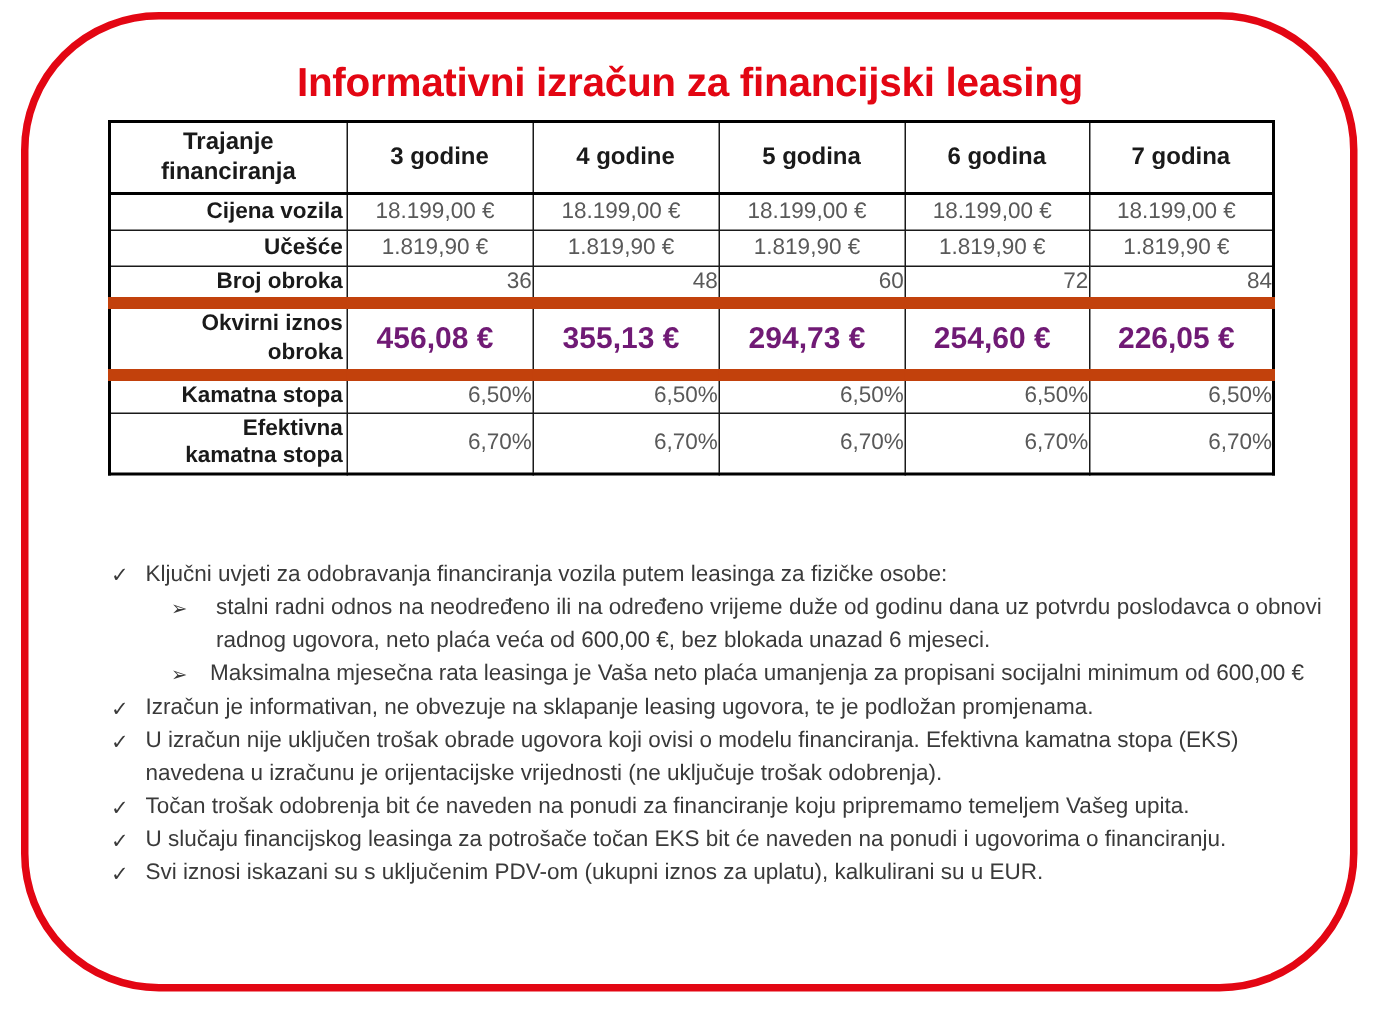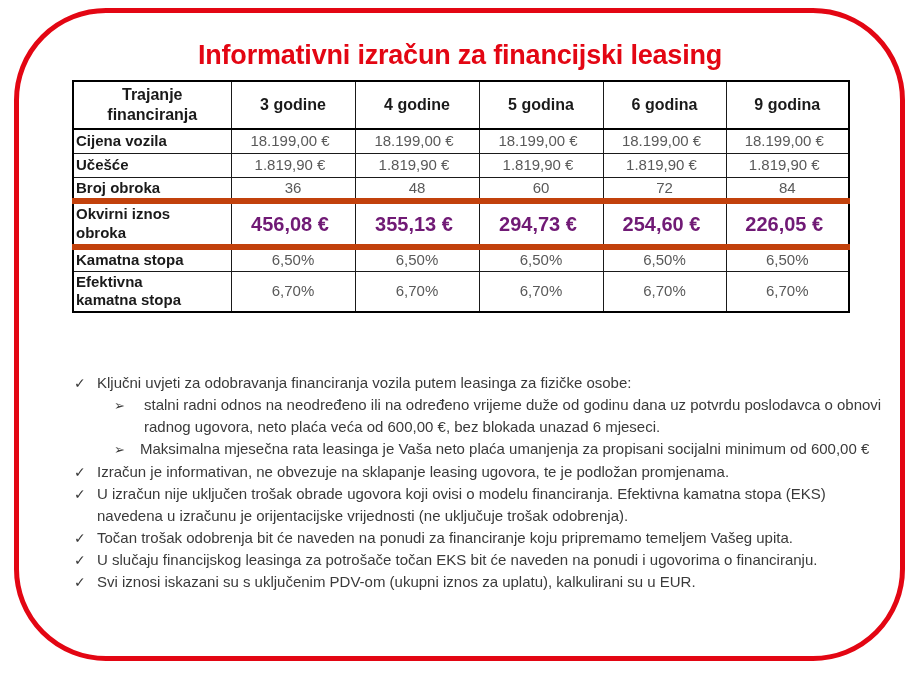--- a/index.html
+++ b/index.html
@@ -23,34 +23,34 @@
     border-collapse:collapse; table-layout:fixed;
     border:2px solid #000;
   }
   table.leasing th, table.leasing td {
     border:1px solid #1a1a1a;
     white-space:pre-line;
     vertical-align:middle;
     line-height:1.25;
   }
   table.leasing thead tr { border-bottom:2px solid #000; }
-  table.leasing tr.thick-top { border-top:6px solid #c2410c; }
+  table.leasing tr.thick-top { border-top:8px solid #c2410c; }
   th.col-head {
     height:48px; font-size:16px; font-weight:bold; color:#1a1a1a;
     text-align:center; background:#fff;
   }
   td.row-label {
     height:24px; font-size:15px; font-weight:bold; color:#1a1a1a;
-    text-align:left; padding:1px 2px;
+    text-align:right; padding:1px 2px;
   }
   td.cell {
     font-size:15px; color:#595959;
   }
   td.cell.right  { text-align:center; padding-right:6px; }
-  td.cell.center { text-align:center; }
+  td.cell.center { text-align:right; }
   td.cell.highlight { color:#701a75; font-weight:bold; font-size:20px; }
 
   .notes {
     position:absolute; left:74px; top:372px; width:812px;
     font-size:15px; line-height:22px; color:#3a3a3a;
   }
   .note { display:flex; align-items:flex-start; }
   .note .marker {
     flex:0 0 auto; color:#3a3a3a;
   }
@@ -77,21 +77,21 @@
       <col style="width:123px">
   </colgroup>
   <thead>
     <tr>
       <th class="col-head">Trajanje
 financiranja</th>
       <th class="col-head">3 godine</th>
       <th class="col-head">4 godine</th>
       <th class="col-head">5 godina</th>
       <th class="col-head">6 godina</th>
-      <th class="col-head">9 godina</th>
+      <th class="col-head">7 godina</th>
     </tr>
   </thead>
   <tbody id="table-body">
       <tr>
         <td class="row-label">Cijena vozila</td>
         <td class="cell right">18.199,00 €</td>
         <td class="cell right">18.199,00 €</td>
         <td class="cell right">18.199,00 €</td>
         <td class="cell right">18.199,00 €</td>
         <td class="cell right">18.199,00 €</td>

